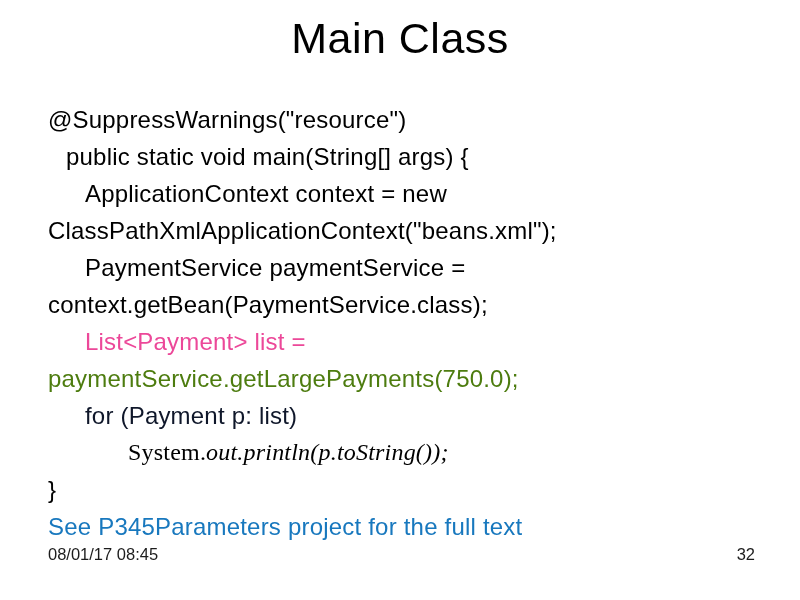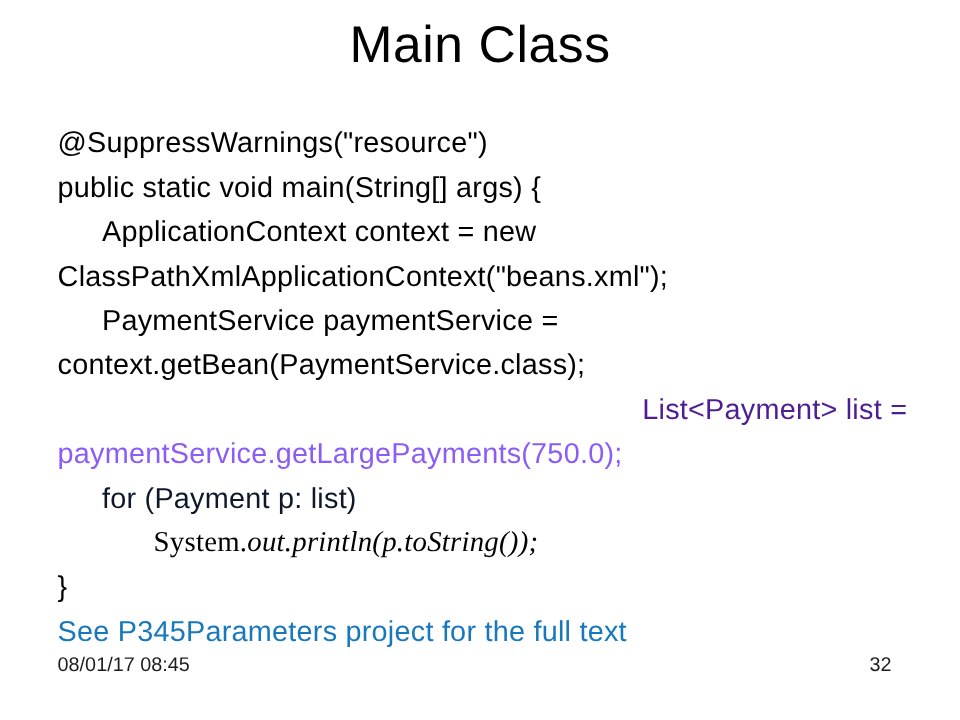--- a/index.html
+++ b/index.html
@@ -40,45 +40,45 @@
     height: 37px;
     white-space: nowrap;
     letter-spacing: 0.2px;
   }
   .code-line .seg-italic {
     font-style: italic;
   }
   .slide-footer {
     position: absolute;
     left: 48px;
-    right: 57px;
+    right: 45px;
     top: 545px;
     font-size: 16.5px;
     color: #1c1c1c;
     display: flex;
     justify-content: space-between;
     align-items: baseline;
   }
 </style>
 </head>
 <body>
 
 <div class="slide">
 
   <h1 class="slide-title">Main Class</h1>
 
   <div class="code-area">
       <div class="code-line" style="padding-left: 0px; color: rgb(0, 0, 0);"><span class="seg-regular">@SuppressWarnings("resource")</span></div>
-      <div class="code-line" style="padding-left: 0px; color: rgb(0, 0, 0);"><span class="seg-regular">public static void main(String[] args) {</span></div>
+      <div class="code-line" style="padding-left: 0px; color: rgb(0, 0, 0); margin-left: 18px;"><span class="seg-regular">public static void main(String[] args) {</span></div>
       <div class="code-line" style="padding-left: 37px; color: rgb(0, 0, 0);"><span class="seg-regular">ApplicationContext context = new</span></div>
       <div class="code-line" style="padding-left: 0px; color: rgb(0, 0, 0);"><span class="seg-regular">ClassPathXmlApplicationContext("beans.xml");</span></div>
       <div class="code-line" style="padding-left: 37px; color: rgb(0, 0, 0);"><span class="seg-regular">PaymentService paymentService =</span></div>
       <div class="code-line" style="padding-left: 0px; color: rgb(0, 0, 0);"><span class="seg-regular">context.getBean(PaymentService.class);</span></div>
-      <div class="code-line" style="padding-left: 37px; color: #4c1d95; text-align: right;"><span class="seg-regular">List&lt;Payment&gt; list =</span></div>
-      <div class="code-line" style="padding-left: 0px; color: #8b5cf6;"><span class="seg-regular">paymentService.getLargePayments(750.0);</span></div>
+      <div class="code-line" style="padding-left: 37px; color: #ec4899;"><span class="seg-regular">List&lt;Payment&gt; list =</span></div>
+      <div class="code-line" style="padding-left: 0px; color: #4d7c0f;"><span class="seg-regular">paymentService.getLargePayments(750.0);</span></div>
       <div class="code-line" style="padding-left: 37px; color: #0f172a;"><span class="seg-regular">for (Payment p: list)</span></div>
       <div class="code-line" style="padding-left: 80px; color: rgb(0, 0, 0); font-family: Liberation Serif, serif;"><span class="seg-regular">System.</span><span class="seg-italic">out.println(p.toString());</span></div>
       <div class="code-line" style="padding-left: 0px; color: rgb(0, 0, 0);"><span class="seg-regular">}</span></div>
       <div class="code-line" style="padding-left: 0px; color: rgb(24, 120, 190);"><span class="seg-regular">See P345Parameters project for the full text</span></div>
     </div>
 
   <div class="slide-footer">
     <span>08/01/17 08:45</span>
     <span>32</span>
   </div>

